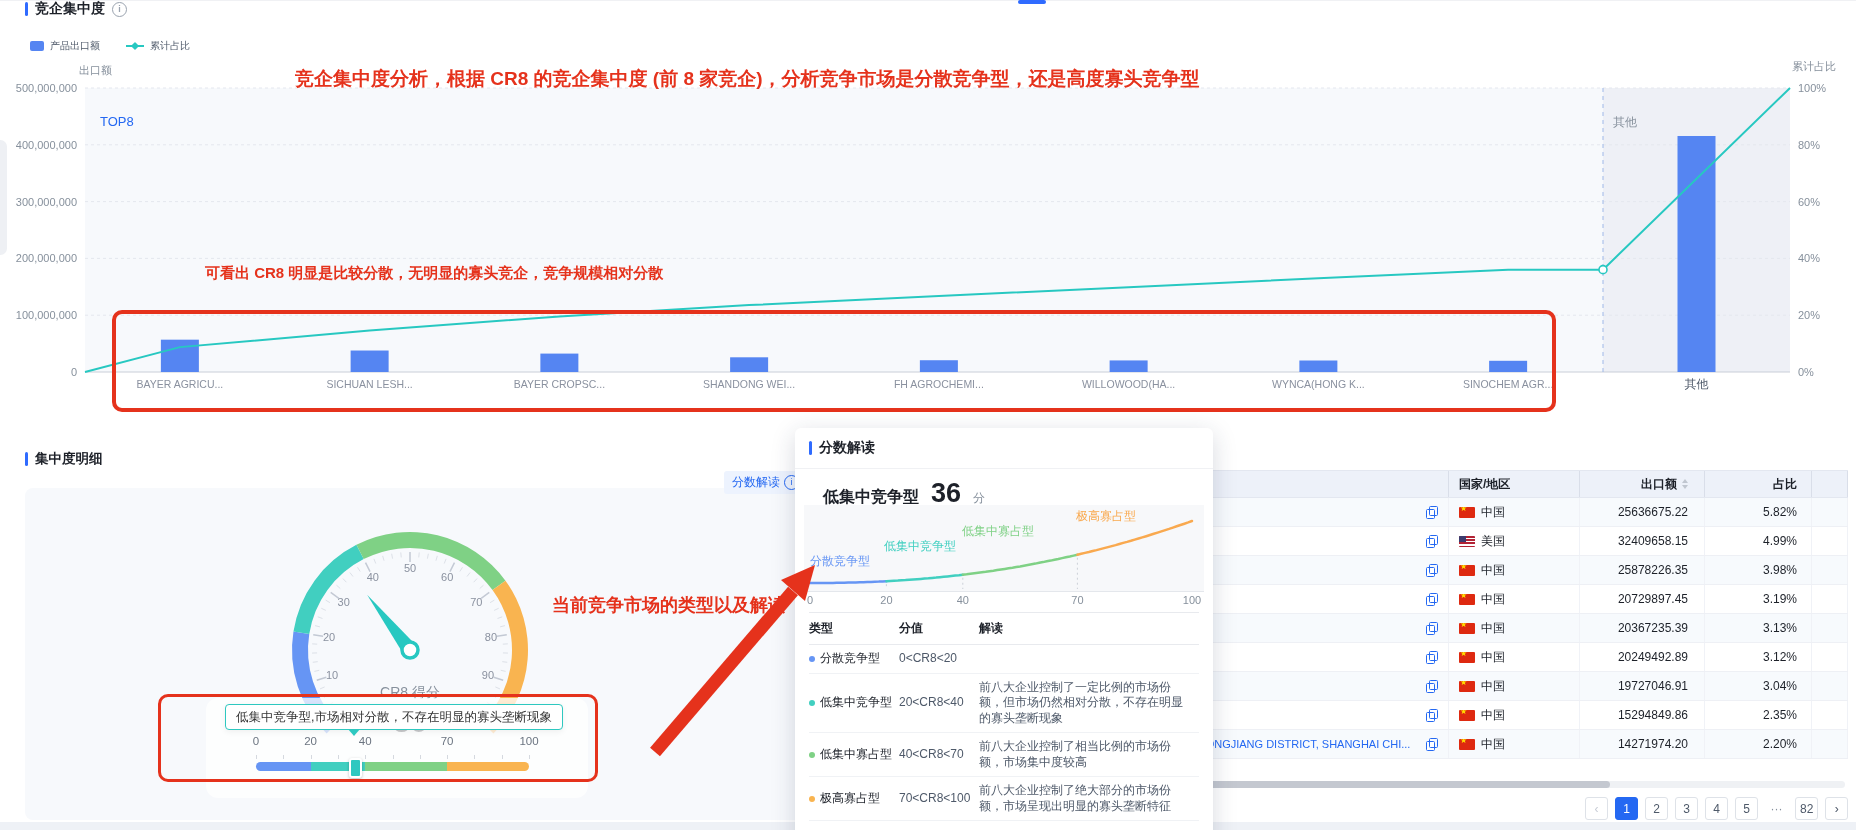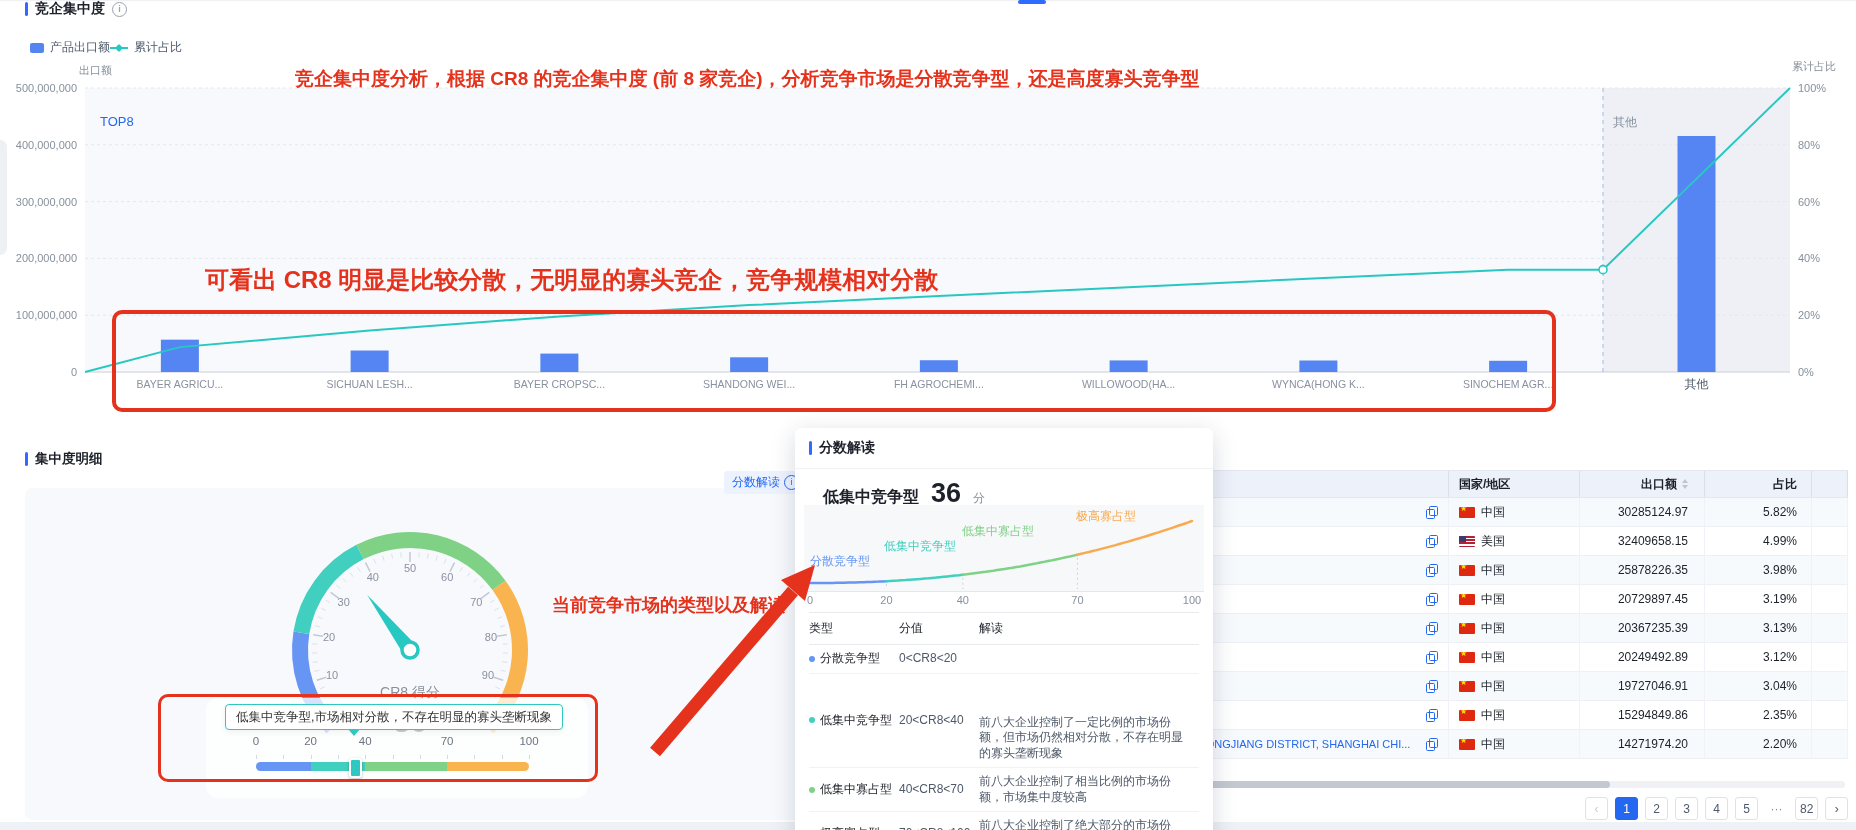--- a/index.html
+++ b/index.html
@@ -8,21 +8,21 @@
   .abs{position:absolute}
   svg{font-family:"Liberation Sans",sans-serif}
   
   .sec-head{display:flex;align-items:center;gap:7px;font-size:14px;font-weight:bold;color:#1d2129}
   .blue-bar{width:3px;height:14px;background:#2f6bff;border-radius:2px}
   .info-i{width:13px;height:13px;border:1px solid #9aa3af;border-radius:50%;color:#9aa3af;
           font-size:9px;line-height:12px;text-align:center;display:inline-block;font-style:normal}
   .info-i::after{content:'i'}
   .info-i.blue{border-color:#2468f2;color:#2468f2}
   
-  .legend{display:flex;align-items:flex-start;font-size:12px;color:#4e5969}
+  .legend{display:flex;align-items:flex-start;gap:26px;font-size:10px;color:#4e5969}
   .legend .item{display:flex;align-items:center;gap:6px;cursor:pointer}
   .sw-bar{width:14px;height:10px;border-radius:2px;background:#5585f2}
   .sw-line{width:18px;height:2px;background:#27c8c1;position:relative}
   .sw-line::after{content:'';position:absolute;left:5px;top:-3px;width:8px;height:8px;background:#27c8c1;transform:rotate(45deg) scale(.72);border-radius:1px}
   
   .red-note{color:#e5321c;font-weight:bold;white-space:nowrap}
   .red-rect{border:4px solid #e5321c;border-radius:10px}
   
   .panel{background:#f7f9fc;border-radius:8px}
   .score-link{background:#edf3fe;border-radius:3px;color:#2468f2;font-size:12px;display:flex;align-items:center;gap:4px;padding:3px 8px;cursor:pointer}
@@ -39,21 +39,21 @@
                      border-radius:3px;box-shadow:0 1px 3px rgba(0,0,0,.25);cursor:pointer}
   
   .popup{background:#fff;border-radius:6px;box-shadow:0 6px 24px rgba(31,45,80,.18);overflow:hidden}
   .pp-head{position:absolute;left:0;top:0;right:0;height:40px;border-bottom:1px solid #f0f1f4;
            display:flex;align-items:center;gap:7px;padding-left:14px;font-size:14px;font-weight:bold}
   .pp-score{position:absolute;left:28px;top:50px;display:flex;align-items:baseline;gap:12px}
   .pp-cat{font-size:16px;font-weight:bold}
   .pp-val{font-size:27px;font-weight:bold}
   .pp-unit{font-size:12px;color:#86909c}
   .pt-head,.pt-row{display:grid;grid-template-columns:90px 80px 220px;column-gap:0;font-size:12px}
-  .pt-head{border-top:1px solid #e8eaee;border-bottom:1px solid #e8eaee;font-weight:normal;padding:7px 0;color:#1d2129}
+  .pt-head{border-top:1px solid #e8eaee;border-bottom:1px solid #e8eaee;font-weight:bold;padding:7px 0;color:#1d2129}
   .pt-row{border-bottom:1px solid #f0f2f5;padding:6px 0;line-height:15.5px;color:#4e5969;align-items:center}
   .pt-row .t{display:flex;align-items:center;gap:5px;color:#1d2129}
   .dot{width:6px;height:6px;border-radius:50%;flex:none}
   
   #ctable{width:748px;background:#fff;font-size:12px}
   .ct-head,.ct-row{display:grid;grid-template-columns:349px 131px 125px 107px 36px}
   .ct-head{height:26px;background:#edf1f9;border-top:1px solid #e3e7f0;border-bottom:1px solid #e3e7f0;font-weight:bold}
   .ct-head>div,.ct-row>div{display:flex;align-items:center;overflow:hidden}
   .ct-head>div{border-right:1px solid #d9dee9}
   .ct-row{height:28px;border-bottom:1px solid #eef0f5}
@@ -154,21 +154,21 @@
     <text x="1318.375" y="388" text-anchor="middle" fill="#8a919f" font-size="10.5">WYNCA(HONG K...</text>
     <rect x="1489.125" y="360.79503735512" width="38" height="11.204962644880027" fill="#5585f2"></rect>
     <text x="1508.125" y="388" text-anchor="middle" fill="#8a919f" font-size="10.5">SINOCHEM AGR...</text>
     <rect x="1677.5" y="135.996" width="38" height="236.004" fill="#5585f2"></rect>
     <text x="1696.5" y="388" text-anchor="middle" fill="#4e5969" font-size="12">其他</text>
     <polyline points="85,372 179.875,347.1216 369.625,330.5928 559.375,316.4212 749.125,305.118 938.875,296.0584 1128.625,287.1692 1318.375,278.3084 1508.125,269.6748 1603,269.6748 1790,88" fill="none" stroke="#27c8c1" stroke-width="2"></polyline>
     <circle cx="1603" cy="269.6748" r="4" fill="#fff" stroke="#27c8c1" stroke-width="1.6"></circle>
   </svg>
 
 <div class="abs red-note" style="left:295px;top:66px;font-size:19px;z-index:20">竞企集中度分析，根据 CR8 的竞企集中度 (前 8 家竞企)，分析竞争市场是分散竞争型，还是高度寡头竞争型</div>
-<div class="abs red-note" style="left:205px;top:264px;font-size:24px;z-index:20">可看出 CR8 明显是比较分散，无明显的寡头竞企，竞争规模相对分散</div>
+<div class="abs red-note" style="left:205px;top:264px;font-size:15px;z-index:20">可看出 CR8 明显是比较分散，无明显的寡头竞企，竞争规模相对分散</div>
 <div class="abs red-rect" style="left:112px;top:310px;width:1436px;height:94px;z-index:20"></div>
 
 <div class="abs sec-head" style="left:25px;top:450px;font-size:13.5px">
   <span class="blue-bar"></span>
   <span>集中度明细</span>
 </div>
 
 <div class="abs panel" style="left:25px;top:488px;width:1080px;height:332px;z-index:1"></div>
 
 <div class="abs score-link" style="left:724px;top:471px;z-index:5">
@@ -304,21 +304,21 @@
       </div>
       <div class="ct-row" style="background: rgb(247, 250, 253);">
         <div style="position: relative;">
           <span class="frag" style="padding-left: 100px;">O</span>
           <span class="copy-ic"></span>
         </div>
         <div class="cname">
           <span class="flag china"></span>
           <span>中国</span>
         </div>
-        <div class="cell-r">30285124.97</div>
+        <div class="cell-r">25636675.22</div>
         <div class="cell-share">5.82%</div>
         <div></div>
       </div>
       <div class="ct-row" style="background: rgb(255, 255, 255);">
         <div style="position: relative;">
           <span class="frag" style="padding-left: 16px;"></span>
           <span class="copy-ic"></span>
         </div>
         <div class="cname">
           <span class="flag usa"></span>
@@ -478,21 +478,21 @@
           <span>分散竞争型</span>
         </span>
         <span>0&lt;CR8&lt;20</span>
       </div>
       <div class="pt-row">
         <span class="t">
           <i class="dot" style="background: rgb(65, 207, 192);"></i>
           <span>低集中竞争型</span>
         </span>
         <span>20&lt;CR8&lt;40</span>
-        <span style="padding-right: 6px; margin-top: 35px;">前八大企业控制了一定比例的市场份额，但市场仍然相对分散，不存在明显的寡头垄断现象</span>
+        <span style="padding-right: 6px;">前八大企业控制了一定比例的市场份额，但市场仍然相对分散，不存在明显的寡头垄断现象</span>
       </div>
       <div class="pt-row">
         <span class="t">
           <i class="dot" style="background: rgb(127, 209, 133);"></i>
           <span>低集中寡占型</span>
         </span>
         <span>40&lt;CR8&lt;70</span>
         <span style="padding-right: 6px;">前八大企业控制了相当比例的市场份额，市场集中度较高</span>
       </div>
       <div class="pt-row">

